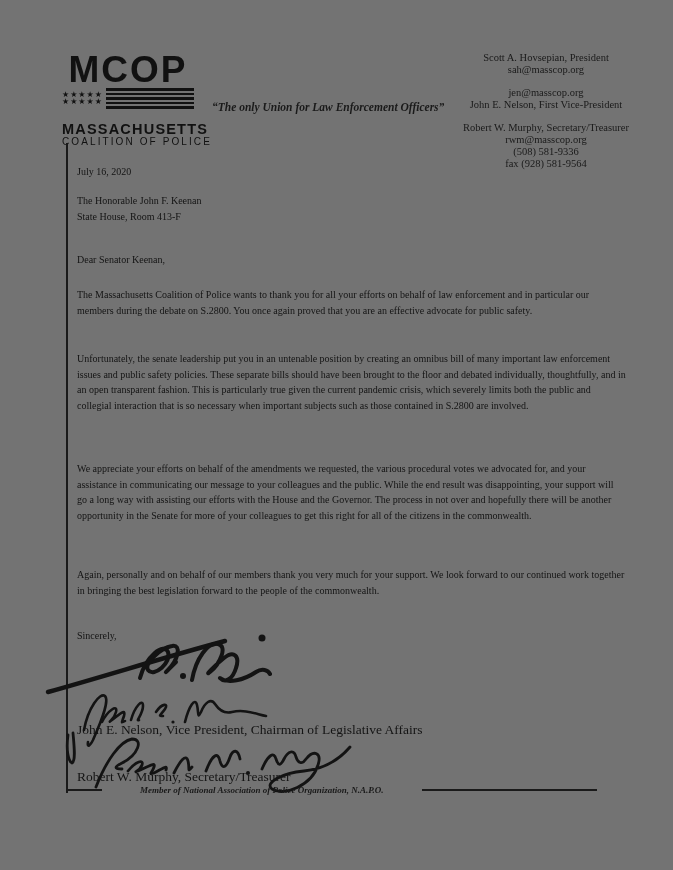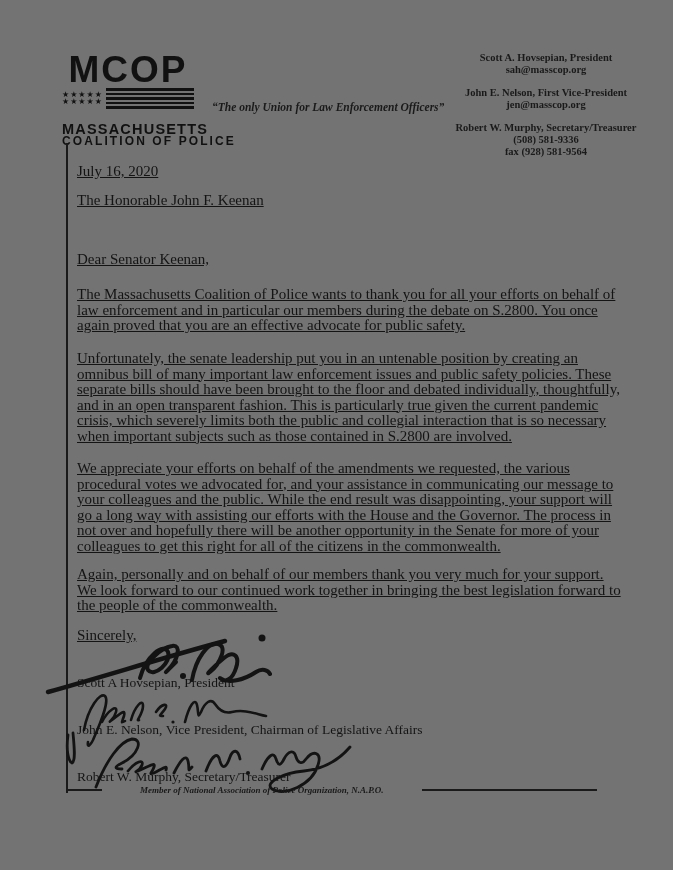--- a/index.html
+++ b/index.html
@@ -22,46 +22,46 @@
   .logo-band{display:flex;align-items:center;margin-top:2px;gap:3px;}
   .logo-stars{display:flex;flex-direction:column;line-height:7px;font-size:8px;letter-spacing:1px;color:#111;}
   .logo-stripes{flex:1;display:flex;flex-direction:column;gap:2px;}
   .logo-stripes div{height:2.5px;background:#111;}
   .logo-org1{
     font-family:"Liberation Sans", sans-serif;font-weight:bold;
     font-size:14.5px;letter-spacing:1.2px;line-height:15px;margin-top:13px;color:#111;
     white-space:nowrap;
   }
   .logo-org2{
-    font-family:"Liberation Sans", sans-serif;font-weight:bold;
-    font-size:12px;letter-spacing:2.1px;line-height:9px;color:#111;white-space:nowrap;
+    font-family:"Liberation Sans", sans-serif;font-weight:normal;
+    font-size:10px;letter-spacing:2.1px;line-height:9px;color:#111;white-space:nowrap;
   }
   .tagline{
     position:absolute;left:212px;top:101px;
     font-style:italic;font-weight:bold;font-size:11.5px;color:#1a1a1a;
   }
   .officers{
     position:absolute;left:440px;top:52px;width:212px;
     text-align:center;font-size:10.5px;line-height:12px;color:#1a1a1a;
   }
-  .officer{margin-bottom:11px;font-weight:bold;}
+  .officer{margin-bottom:11px;}
   
   .vline{position:absolute;left:66px;top:143px;width:1.5px;height:650px;background:#1a1a1a;}
   .footer{
     position:absolute;left:66px;top:785px;width:531px;
     display:flex;align-items:center;gap:32px;
   }
   .footer .seg-short{width:36px;height:2px;background:#1a1a1a;}
   .footer .seg-long{flex:1;height:2px;background:#1a1a1a;}
   .footer .foot-text{
     font-style:italic;font-weight:bold;font-size:9px;color:#1a1a1a;
     padding:0 6px;white-space:nowrap;
   }
   
-  .blk{position:absolute;left:77px;width:549px;font-size:15px;line-height:15.5px;text-decoration:underline;}
+  .blk{position:absolute;left:77px;width:549px;font-size:10px;line-height:15.5px;}
   .date{top:164px;}
   .recipient{top:193px;}
   .salutation{top:252px;}
   .p1{top:287px;}
   .p2{top:351px;}
   .p3{top:461px;}
   .p4{top:567px;}
   .closing{top:628px;}
   .sig-label{position:absolute;left:77px;font-size:13.5px;line-height:15.5px;white-space:nowrap;}
   .lbl1{top:675px;}
@@ -98,55 +98,56 @@
   </div>
 
   <div class="tagline">“The only Union for Law Enforcement Officers”</div>
 
   <div class="officers">
     <div class="officer">
       <div>Scott A. Hovsepian, President</div>
       <div>sah@masscop.org</div>
     </div>
     <div class="officer">
+      <div>jen@masscop.org</div>
       <div>John E. Nelson, First Vice-President</div>
-      <div>jen@masscop.org</div>
     </div>
     <div class="officer">
       <div>Robert W. Murphy, Secretary/Treasurer</div>
+      <div>rwm@masscop.org</div>
       <div>(508) 581-9336</div>
       <div>fax (928) 581-9564</div>
     </div>
   </div>
 
   <div class="vline"></div>
 
   <div class="blk date">July 16, 2020</div>
 
   <div class="blk recipient">
     <div>The Honorable John F. Keenan</div>
+    <div>State House, Room 413-F</div>
   </div>
 
   <div class="blk salutation">Dear Senator Keenan,</div>
 
   <div class="blk p1">The Massachusetts Coalition of Police wants to thank you for all your efforts on behalf of law enforcement and in particular our members during the debate on S.2800. You once again proved that you are an effective advocate for public safety.</div>
   <div class="blk p2">Unfortunately, the senate leadership put you in an untenable position by creating an omnibus bill of many important law enforcement issues and public safety policies.  These separate bills should have been brought to the floor and debated individually, thoughtfully, and in an open transparent fashion. This is particularly true given the current pandemic crisis, which severely limits both the public and collegial interaction that is so necessary when important subjects such as those contained in S.2800 are involved.</div>
   <div class="blk p3">We appreciate your efforts on behalf of the amendments we requested, the various procedural votes we advocated for, and your assistance in communicating our message to your colleagues and the public. While the end result was disappointing, your support will go a long way with assisting our efforts with the House and the Governor. The process in not over and hopefully there will be another opportunity in the Senate for more of your colleagues to get this right for all of the citizens in the commonwealth.</div>
   <div class="blk closing">Sincerely,</div>
 
   <div class="blk p4">Again, personally and on behalf of our members thank you very much for your support. We look forward to our continued work together in bringing the best legislation forward to the people of the commonwealth.</div>
 
   <svg class="sig sig1" width="230" height="72" viewBox="0 0 230 72">
     <path stroke-width="4.5" d="M 6 66 C 60 51, 130 29, 183 15"></path>
     <path stroke-width="4" d="M 98 52 C 104 30, 122 16, 126 26 C 130 36, 112 52, 106 44 C 102 38, 118 22, 130 20 C 140 18, 136 34, 126 44 C 120 50, 128 42, 134 36"></path>
     <circle cx="141" cy="50" r="3" fill="#131313" stroke="none"></circle>
     <path stroke-width="4" d="M 150 54 C 154 32, 166 16, 176 18 C 186 20, 178 38, 168 46 C 162 51, 172 40, 182 32 C 192 24, 198 30, 194 42 C 191 52, 184 58, 178 52 C 186 58, 202 54, 214 46 C 220 42, 226 44, 228 48"></path>
     <circle cx="220" cy="12" r="3.5" fill="#131313" stroke="none"></circle>
   </svg>
-  <div class="sig-label lbl1">Scott A Hovsepian, President</div>
 
   <svg class="sig sig2" width="205" height="52" viewBox="0 0 205 52">
     <path stroke-width="2.6" d="M 16 42 C 20 20, 32 4, 37 8 C 42 13, 32 36, 25 52 C 22 58, 19 60, 20 54"></path>
     <path stroke-width="2.6" d="M 34 34 C 40 22, 50 16, 48 24 C 46 32, 38 36, 44 32 C 52 26, 58 20, 56 28 C 54 34, 52 36, 57 33"></path>
     <path stroke-width="2.6" d="M 63 32 C 67 18, 75 10, 75 18 C 75 26, 67 34, 71 32"></path>
     <path stroke-width="2.6" d="M 88 24 C 94 15, 101 15, 97 21 C 93 27, 89 28, 95 28"></path>
     <circle cx="105" cy="34" r="1.6" fill="#131313" stroke="none"></circle>
     <path stroke-width="2.6" d="M 117 34 C 121 18, 127 9, 129 17 C 131 25, 129 32, 133 24 C 137 14, 143 10, 147 16 C 151 22, 156 26, 164 24 C 177 21, 188 26, 198 28"></path>
   </svg>
   <div class="sig-label lbl2">John E. Nelson, Vice President, Chairman of Legislative Affairs</div>

